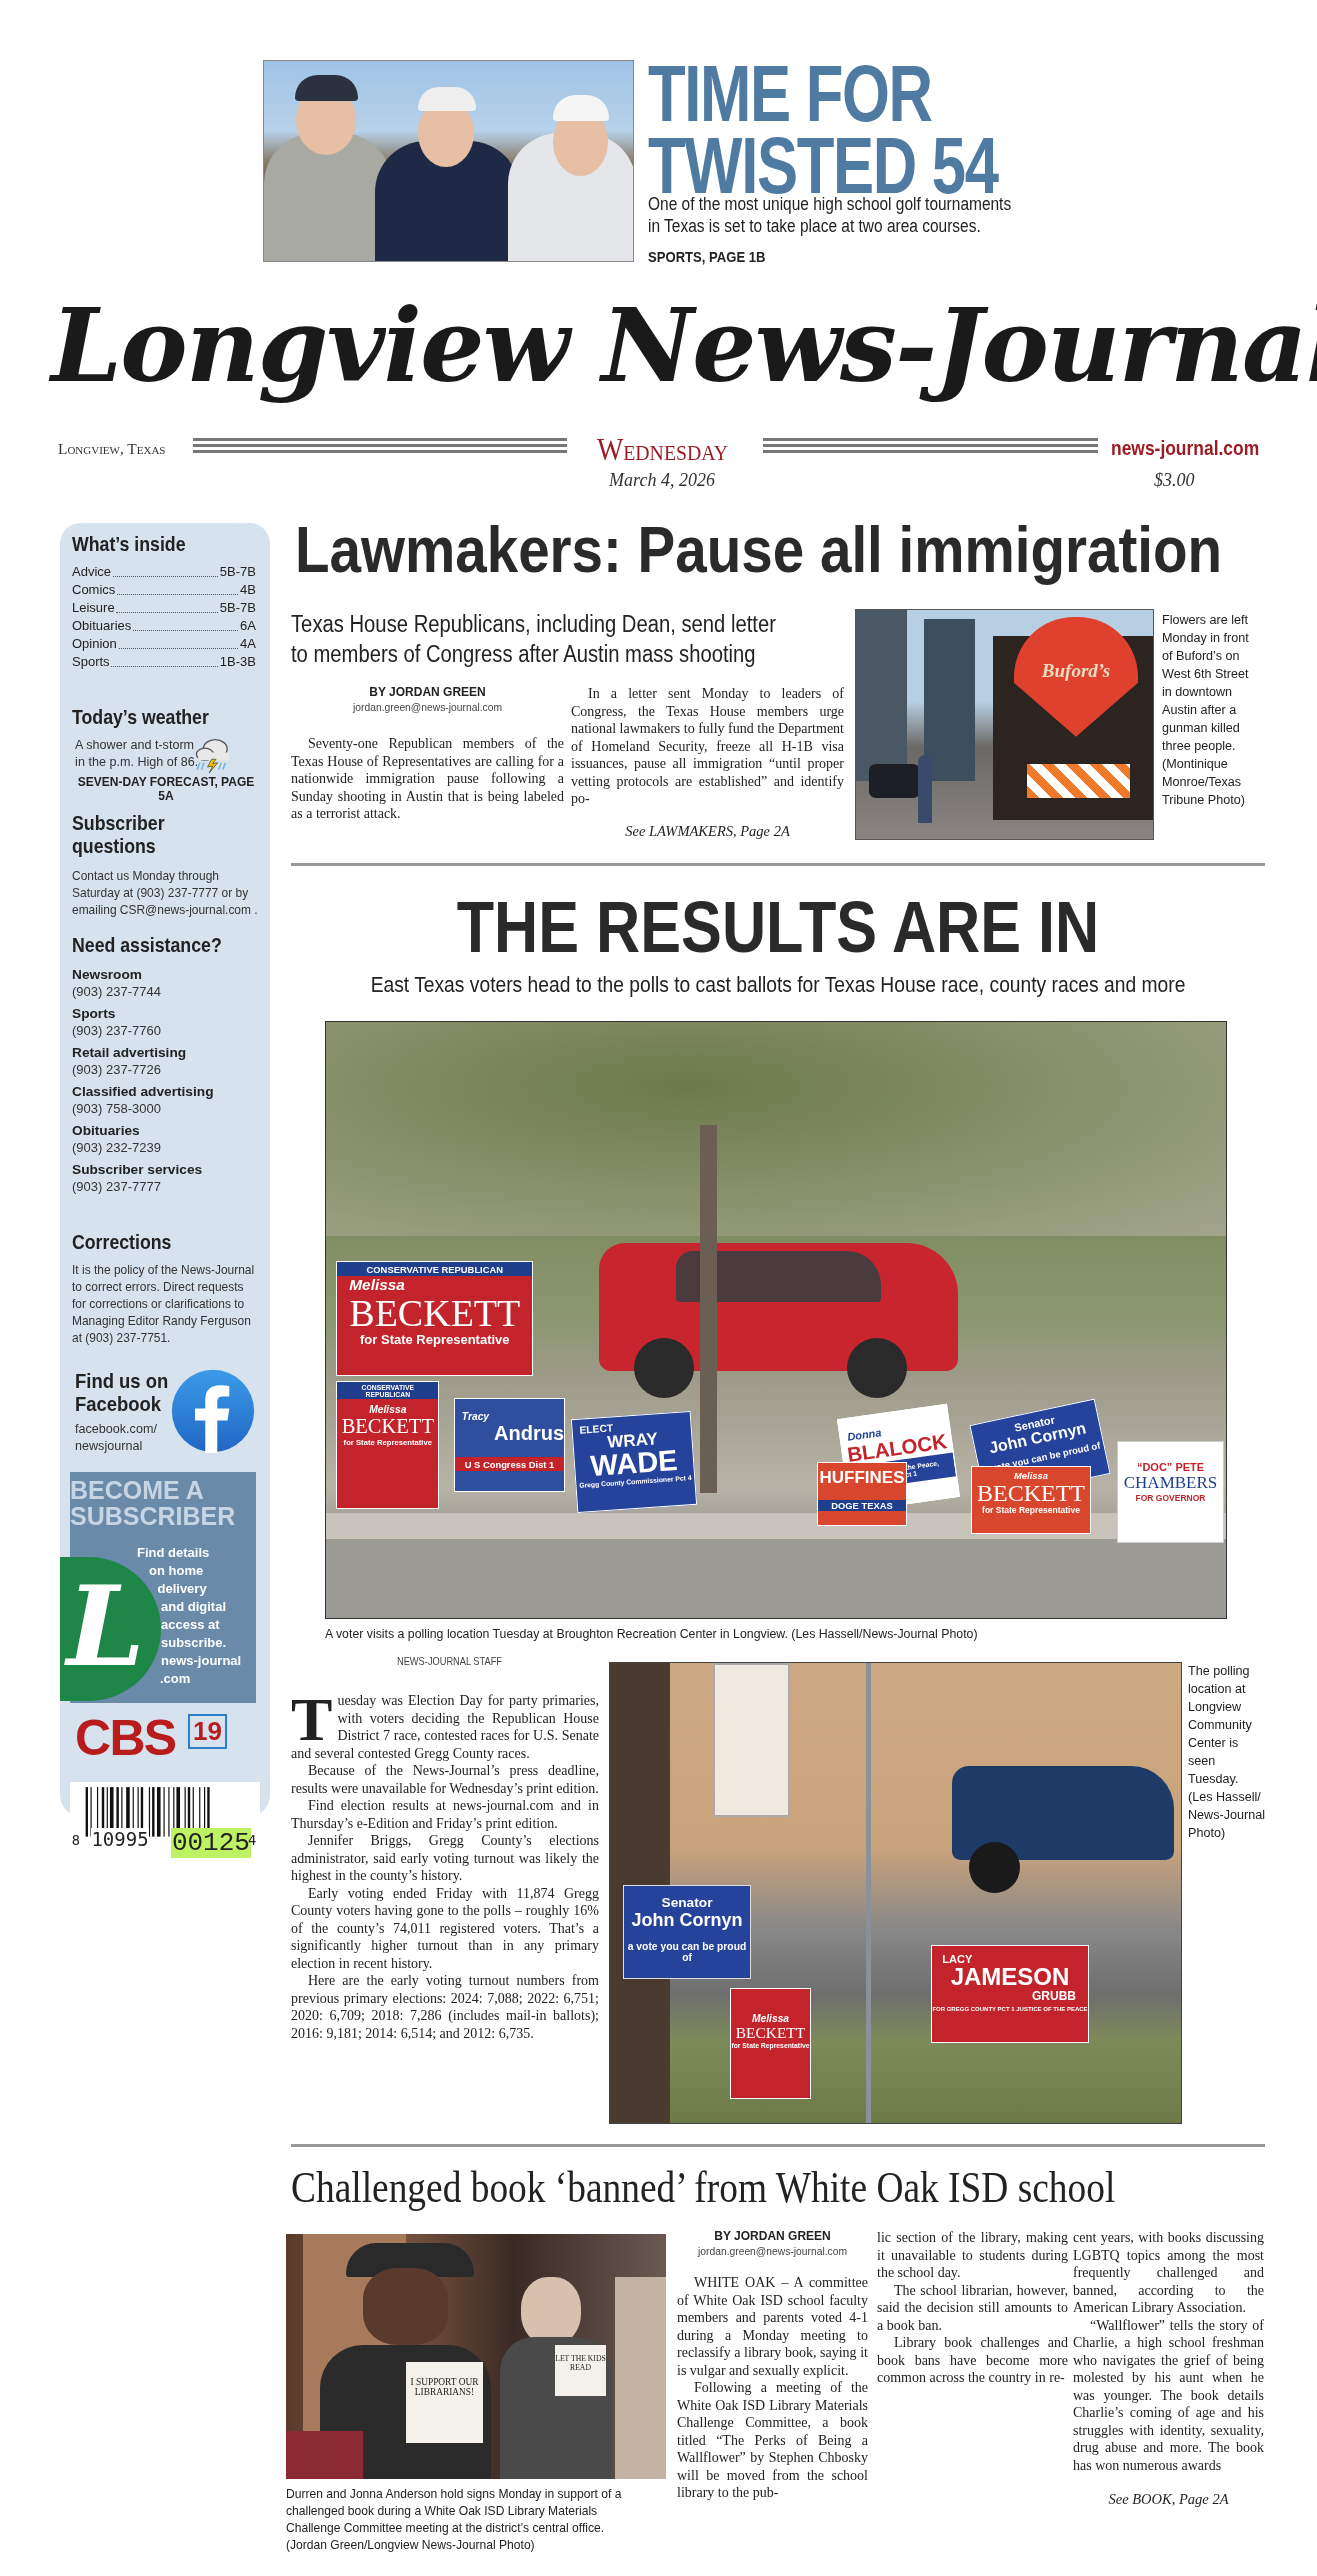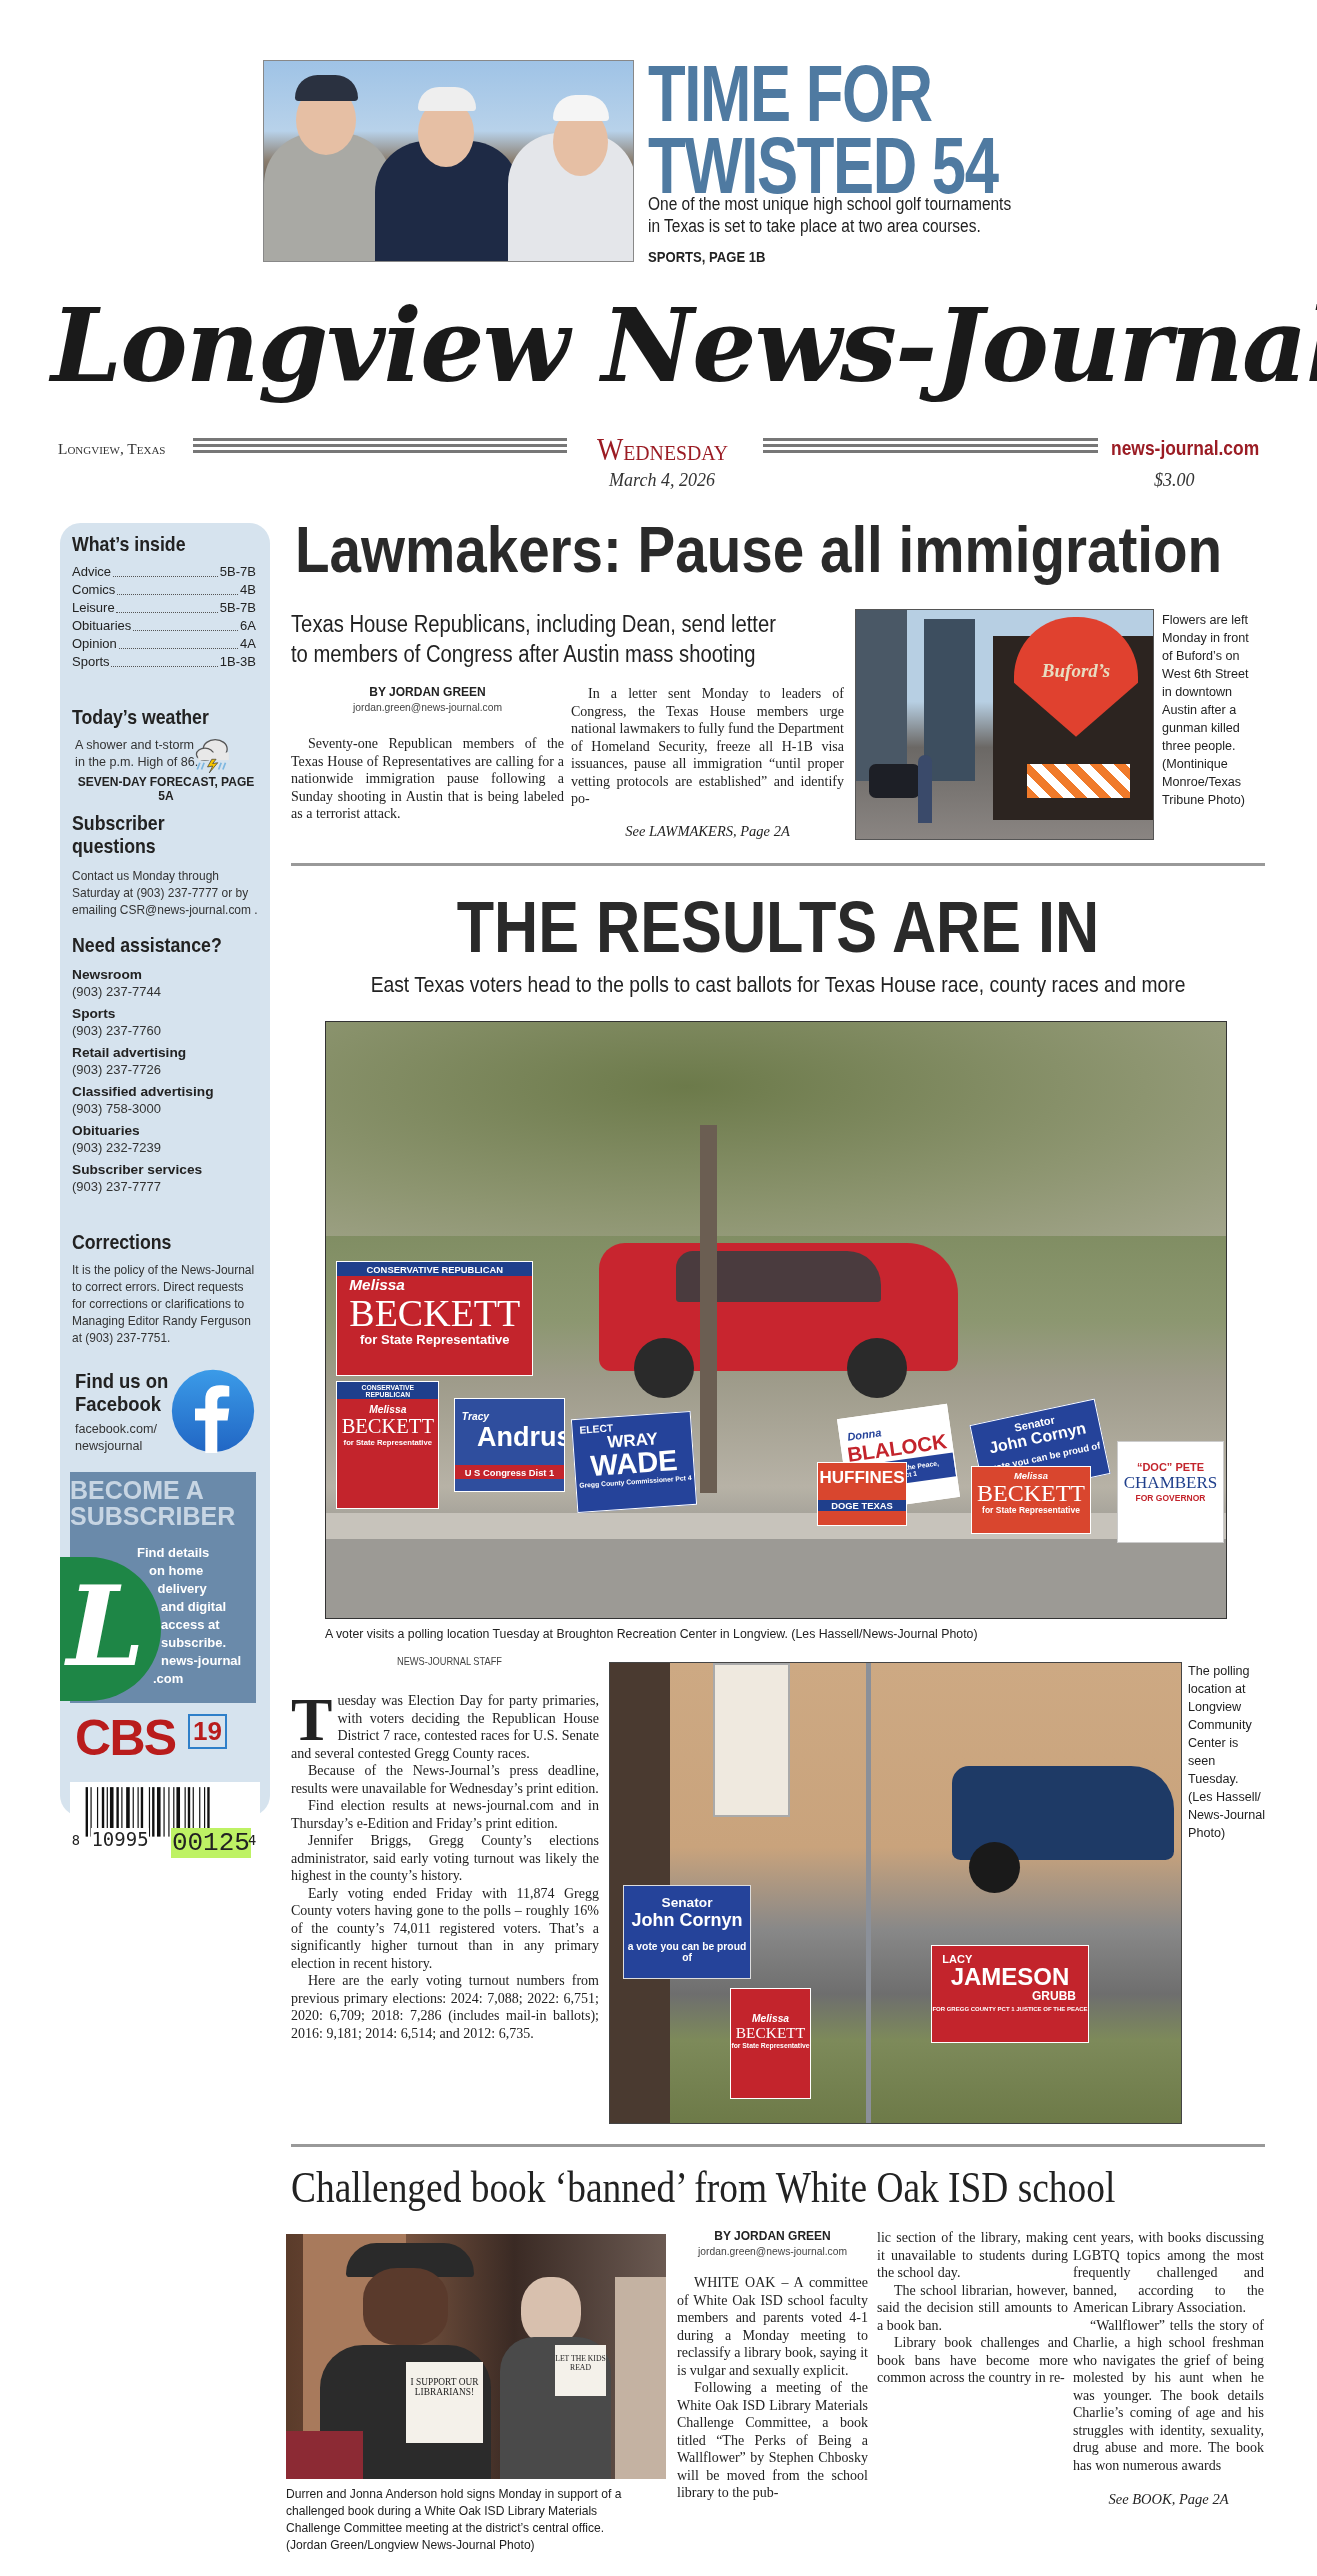--- a/index.html
+++ b/index.html
@@ -237,21 +237,21 @@
     <div>SUBSCRIBER</div>
   </div>
   <div id="subscribe-text" class="cond">
     <div style="margin-left:-12px">Find details</div>
     <div>on home</div>
     <div style="margin-left:8.5px">delivery</div>
     <div style="margin-left:12px">and digital</div>
     <div style="margin-left:12px">access at</div>
     <div style="margin-left:12px">subscribe.</div>
     <div style="margin-left:12px">news-journal</div>
-    <div style="margin-left:4px">.com</div>
+    <div style="margin-left:11px">.com</div>
   </div>
 </div>
 <div id="lnj-logo" class="abs">
   <div style="position:absolute;left:6.8px;top:8.5px;font-family:'DejaVu Serif',serif;font-weight:bold;font-style:italic;font-size:111px;line-height:120px;color:#fff">L</div>
 </div>
 
 <div id="cbs-logo" class="abs">
   <span>CBS</span>
   <span style="display:inline-block;border:2.6px solid #2e7fc9;padding:0 3.4px;font-size:26px;vertical-align:top;margin-top:5.1px;letter-spacing:0">19</span>
 </div>
@@ -342,21 +342,21 @@
     <div style="font-size:13px">for State Representative</div>
   </div>
   <div class="sign" style="left:10.3px;top:359px;width:103px;height:128px;background:#c3242c;color:#fff">
     <div style="background:#1f3f8c;font-size:6.8px;padding:1.7px">CONSERVATIVE REPUBLICAN</div>
     <div style="font-size:10.3px;font-style:italic;margin-top:5.1px">Melissa</div>
     <div class="serif" style="font-size:20.5px;font-weight:normal">BECKETT</div>
     <div style="font-size:7.7px">for State Representative</div>
   </div>
   <div class="sign" style="left:128px;top:376px;width:111px;height:94px;background:#2f4e9e;color:#fff">
     <div style="font-size:10.3px;font-style:italic;text-align:left;padding:12px 0 0 6.8px">Tracy</div>
-    <div style="font-size:27px;text-align:center;padding-left:22px">Andrus</div>
+    <div style="font-size:20px;text-align:right;padding-left:22px">Andrus</div>
     <div style="background:#c3242c;font-size:9.4px;margin-top:12px;padding:1.7px">U S Congress Dist 1</div>
   </div>
   <div class="sign" style="left:248px;top:393px;width:120px;height:94px;background:#25439a;color:#fff;transform:rotate(-4deg)">
     <div style="font-size:10.3px;text-align:left;padding:5.1px 0 0 6.8px">ELECT</div>
     <div style="font-size:17px;line-height:17px">WRAY</div>
     <div style="font-size:29px;line-height:29px">WADE</div>
     <div style="font-size:6.8px">Gregg County Commissioner Pct 4</div>
   </div>
   <div class="sign" style="left:517px;top:389px;width:111px;height:94px;background:#fff;color:#c3242c;transform:rotate(-8deg)">
     <div style="font-size:11px;font-style:italic;text-align:left;padding:12px 0 0 6.8px;color:#25439a">Donna</div>

